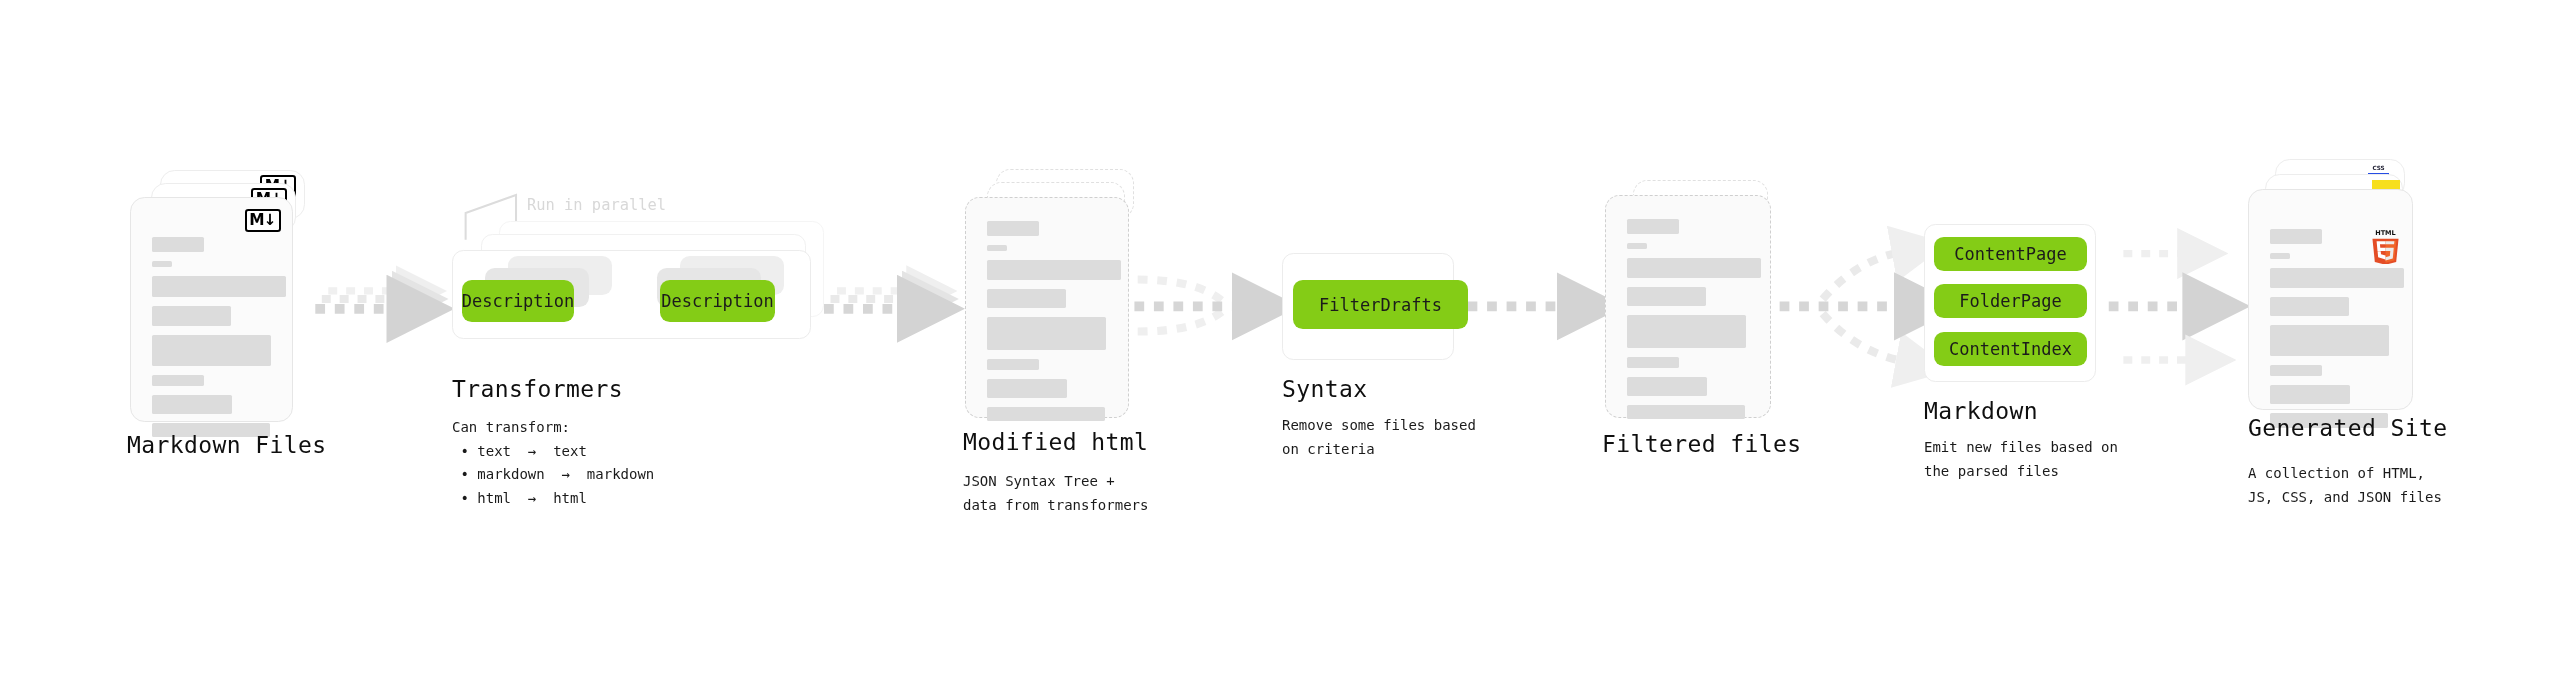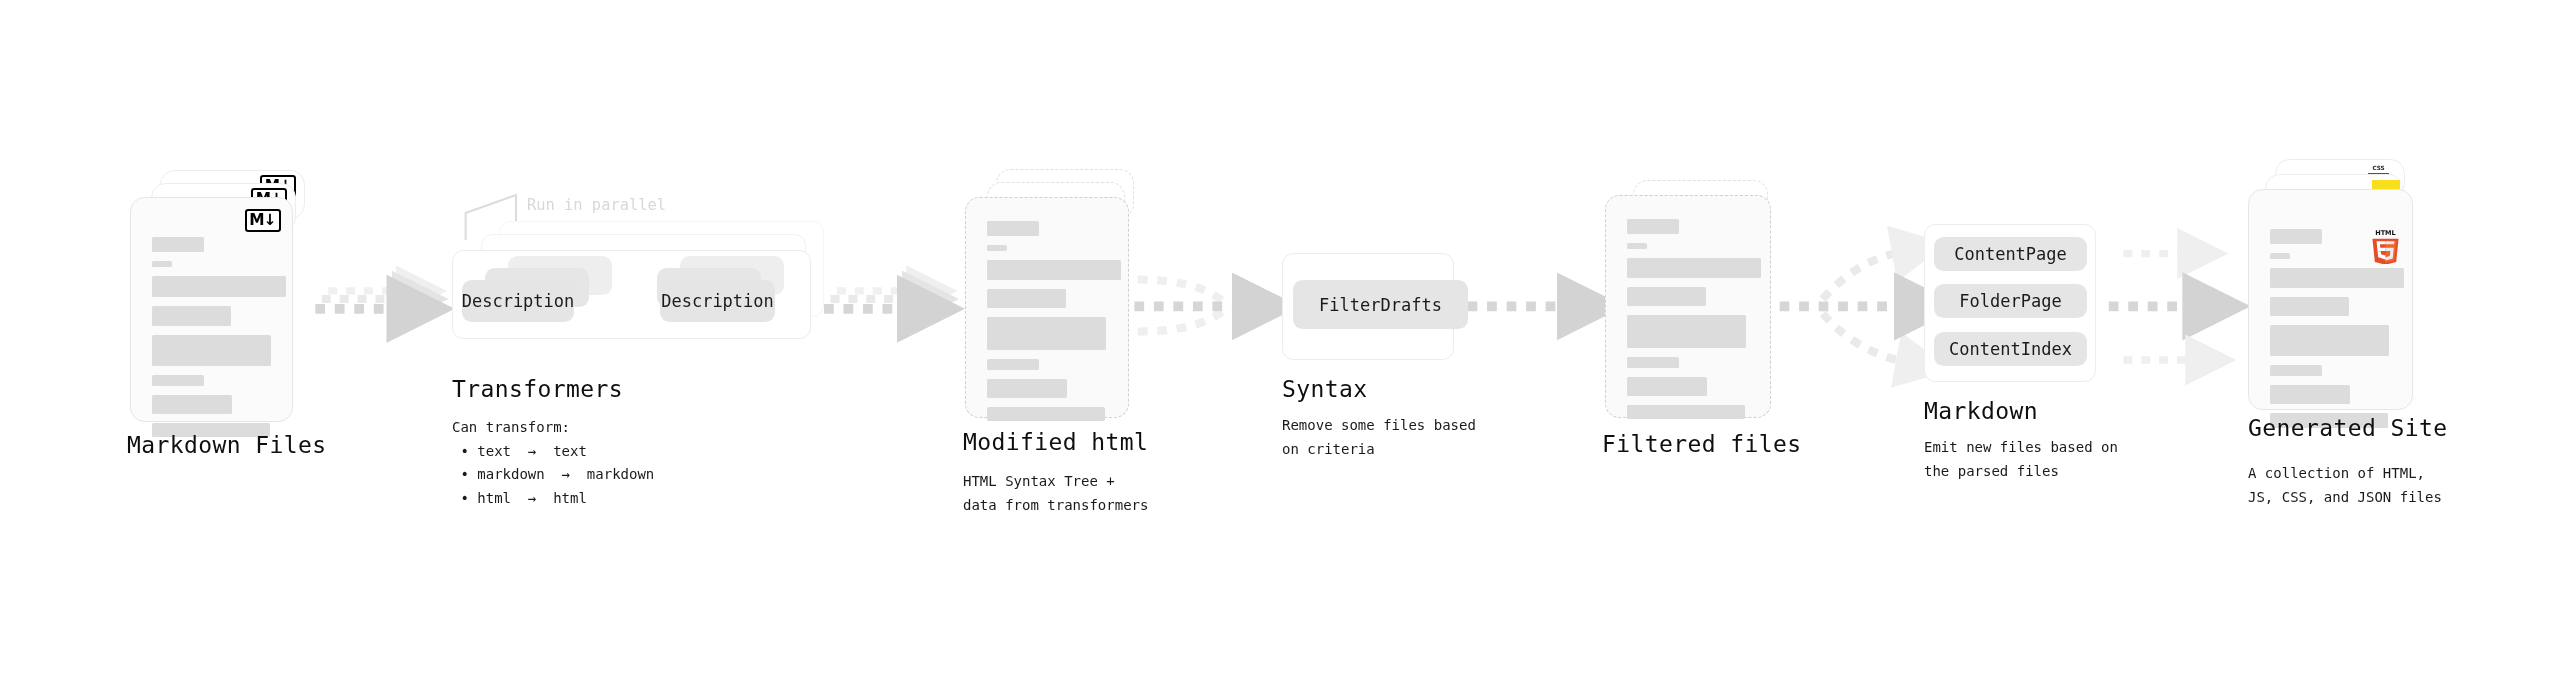--- a/index.html
+++ b/index.html
@@ -58,21 +58,21 @@
     position: absolute;
     background: #ffffff;
     border: 1.6px solid #ececec;
     border-radius: 11.4px;
   }
   .group.l2 { border-color: #f1f1f1; }
   .group.l3 { border-color: #f5f5f5; }
 
   .chip {
     position: absolute;
-    background: #e5e5e5;
+    background: #84cc16;
     border-radius: 9.8px;
     display: flex; align-items: center; justify-content: center;
     font-size: 17px; color: #1b1b1b; white-space: nowrap;
     letter-spacing: 0px;
   }
   .chip.l2 { background: #e6e6e6; color: transparent; }
   .chip.l3 { background: #eeeeee; color: transparent; }
 
   
   .title {
@@ -212,21 +212,21 @@
         <div class="bar" style="width:134px; height:20.3px;"></div>
         <div class="bar" style="width:79px;  height:18.7px;"></div>
         <div class="bar" style="width:119px; height:32.5px;"></div>
         <div class="bar" style="width:52px;  height:11.4px;"></div>
         <div class="bar" style="width:80px;  height:18.7px;"></div>
         <div class="bar" style="width:118px; height:14.6px;"></div>
       </div>
     </div>
   </div>
   <div class="title" style="left:963px; top:429px;">Modified html</div>
-  <div class="caption" style="left:963px; top:470px;">HTML Syntax Tree +
+  <div class="caption" style="left:963px; top:470px;">JSON Syntax Tree +
 data from transformers</div>
 
   <div class="group" style="left:1282px; top:253px; width:172px; height:107px;"></div>
   <div class="chip" style="left:1293px; top:280px; width:175px; height:49px;">FilterDrafts</div>
   <div class="title" style="left:1282px; top:376px;">Syntax</div>
   <div class="caption" style="left:1282px; top:414px;">Remove some files based
 on criteria</div>
 
   <div class="doc-stack">
     <div class="doc ghost-d" style="left:1633px; top:180px; width:135px; height:41px;"></div>

